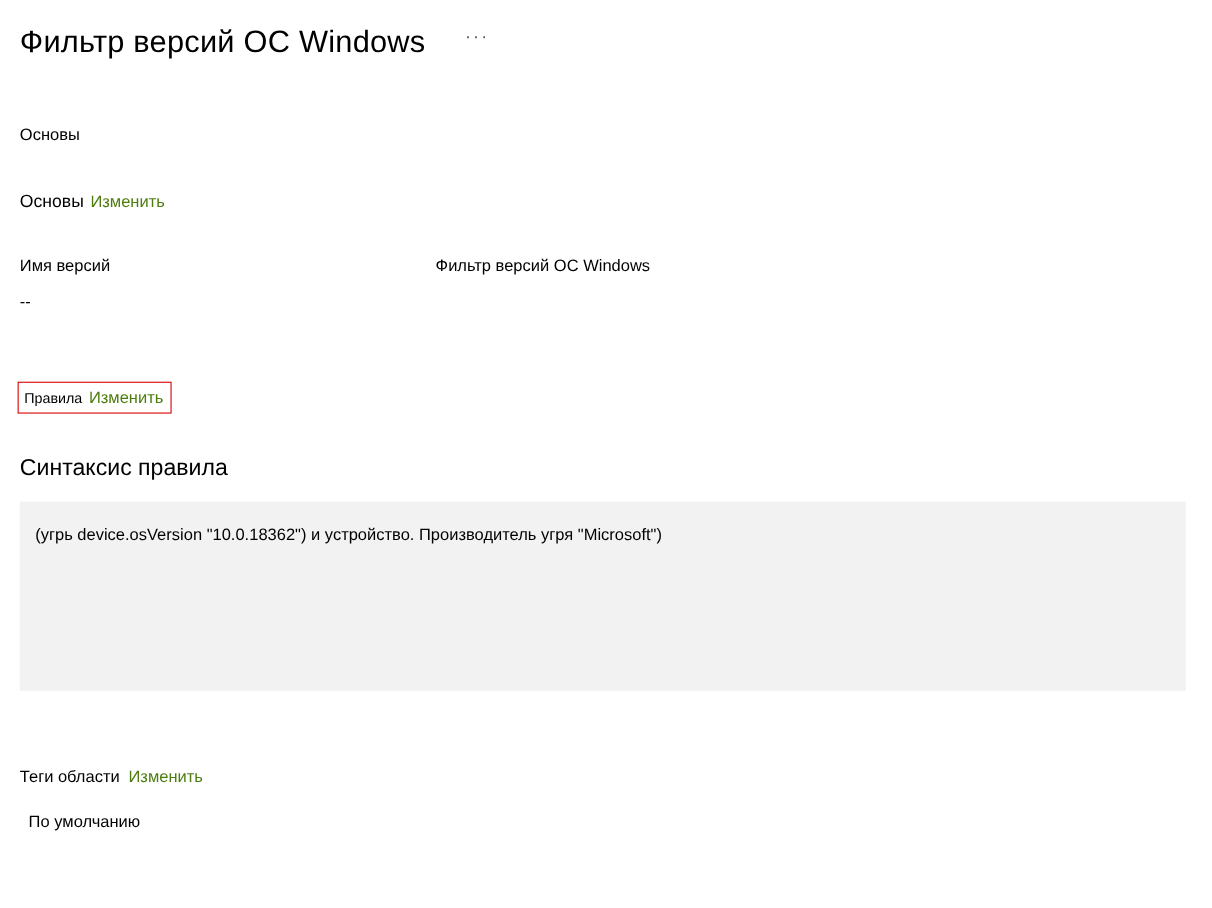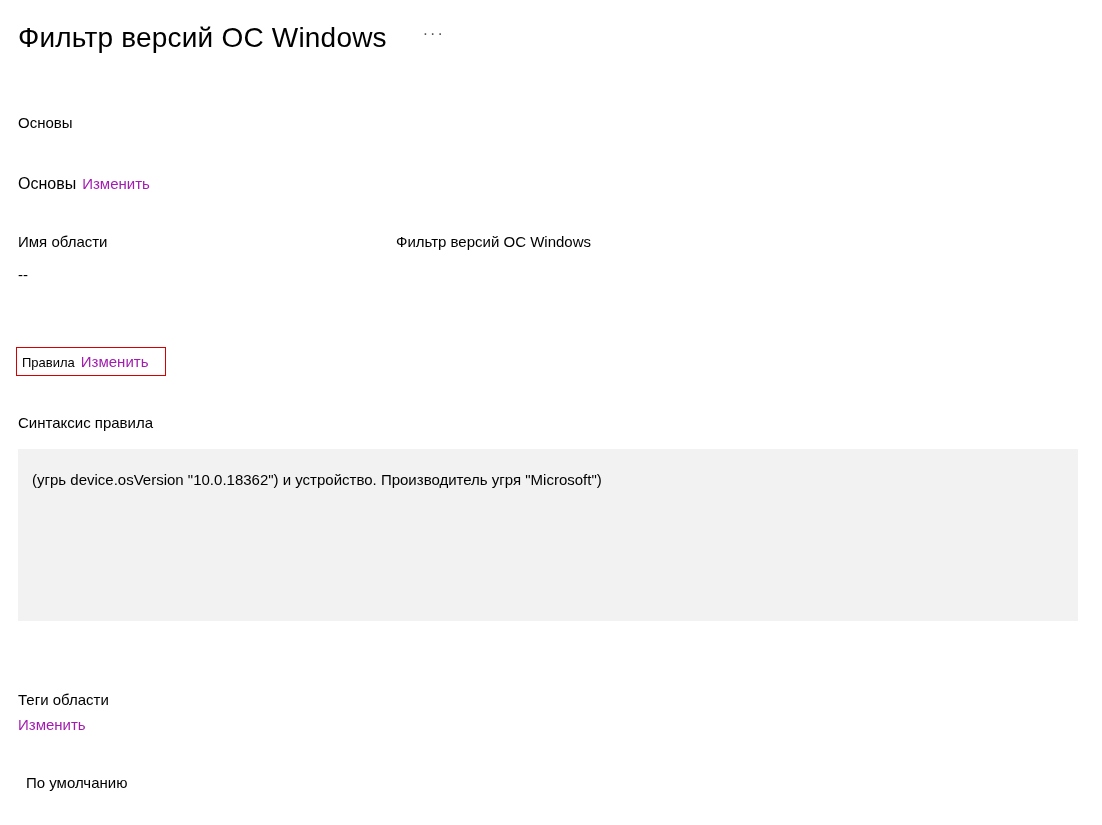--- a/index.html
+++ b/index.html
@@ -39,72 +39,71 @@
     }
     .section-header {
       font-size: 15px;
       display: inline-flex;
       gap: 6px;
       align-items: baseline;
       margin-bottom: 40px;
     }
     .section-header.highlighted {
       border: 1.5px solid #d50000;
-      padding: 5px 17px 5px 5px;
+      padding: 5px 7px 5px 5px;
       margin-left: -2px;
       margin-bottom: 20px;
     }
     .section-header .sec-name {
       font-size: 16px;
     }
     .section-header.highlighted .sec-name {
       font-size: 13px;
     }
     .edit-link {
       font-size: 15px;
-      color: #a21caf;
+      color: #4d7c0f;
       cursor: pointer;
     }
     .kv-grid {
       margin-bottom: 48px;
     }
     .kv-row {
       display: flex;
       margin-bottom: 16px;
       font-size: 15px;
     }
     .kv-row:last-child {
       margin-bottom: 0;
     }
     .kv-key {
       width: 378px;
     }
     .kv-val {
       flex: 1;
     }
     .sub-label {
-      font-size: 15px;
+      font-size: 21px;
       margin-bottom: 18px;
       margin-top: 18px;
     }
     .rule-box {
       background: #f2f2f2;
       width: 1060px;
       padding: 22px 14px 14px 14px;
       font-size: 15px;
       min-height: 172px;
       margin-bottom: 70px;
     }
     .tags-row {
       display: inline-flex;
       gap: 8px;
       align-items: baseline;
       font-size: 15px;
-      margin-bottom: 41px;
-      flex-direction: column;
+      margin-bottom: 24px;
     }
     .tag-value {
       font-size: 15px;
       margin-left: 8px;
     }
   </style>
 </head>
 <body>
 
 
@@ -116,21 +115,21 @@
 
 <div class="section-label">Основы</div>
 
 <div class="section-header">
   <span class="sec-name">Основы</span>
   <span class="edit-link">Изменить</span>
 </div>
 
 <div class="kv-grid">
   <div class="kv-row">
-    <div class="kv-key">Имя области</div>
+    <div class="kv-key">Имя версий</div>
     <div class="kv-val">Фильтр версий ОС Windows</div>
   </div>
   <div class="kv-row">
     <div class="kv-val">--</div>
   </div>
   <div class="kv-row">
   </div>
 </div>
 
 <div class="section-header highlighted">

